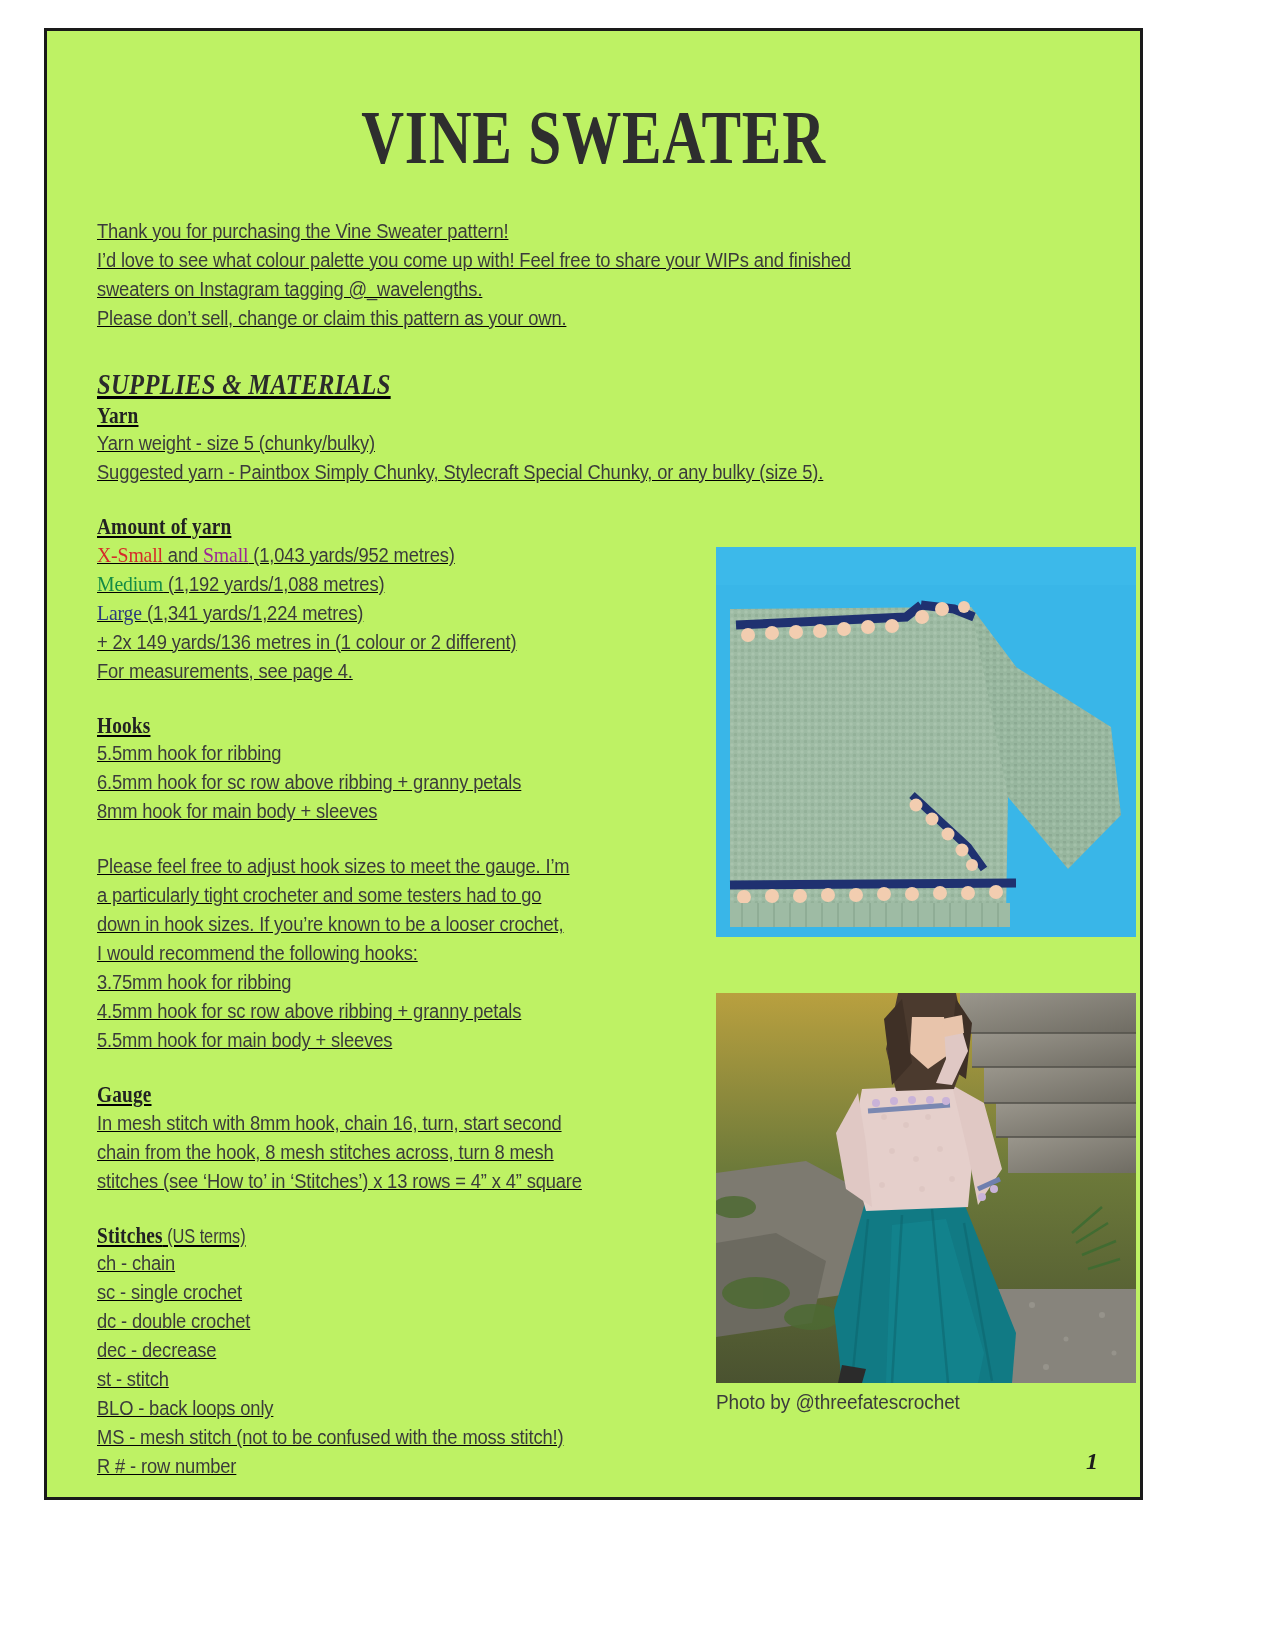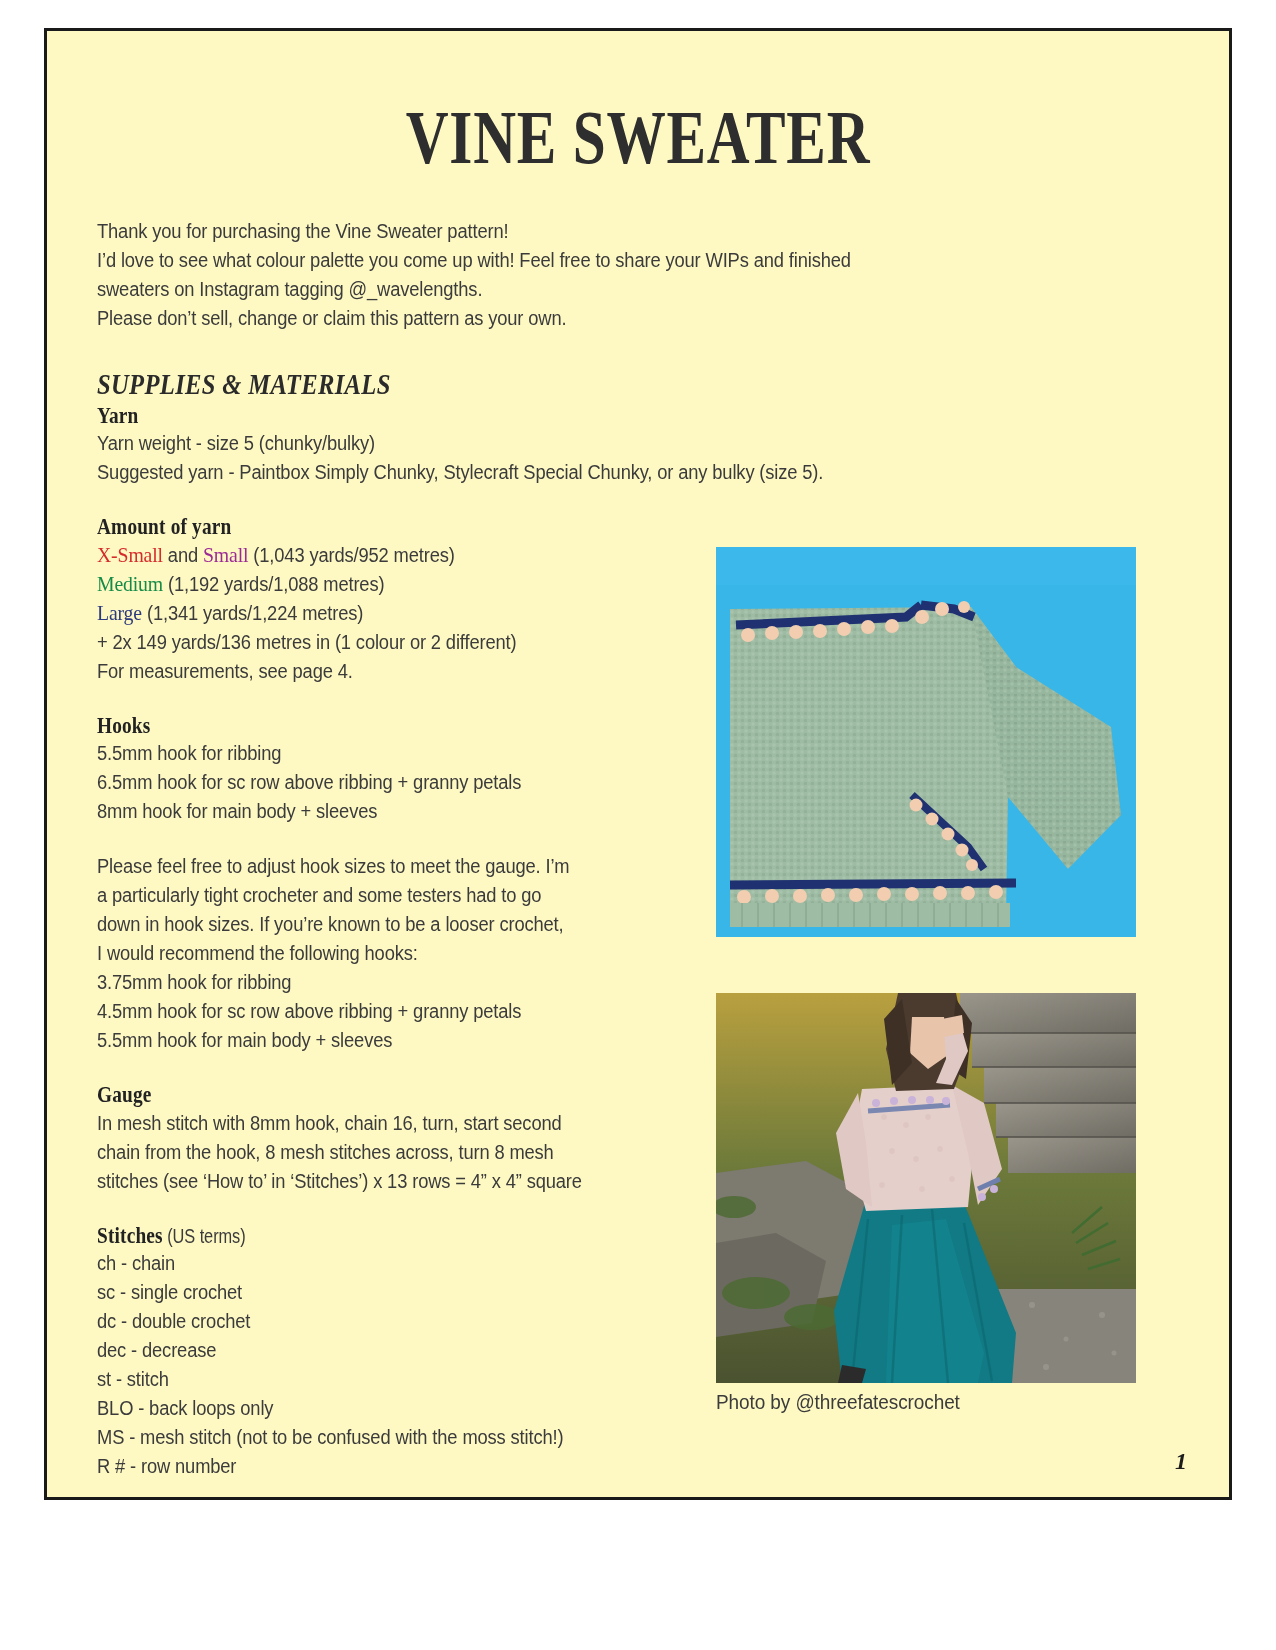--- a/index.html
+++ b/index.html
@@ -11,23 +11,23 @@
     width: 1276px;
     height: 1650px;
     font-family: "Liberation Sans", sans-serif;
     -webkit-font-smoothing: antialiased;
   }
 
   .page-sheet {
     position: absolute;
     left: 44px;
     top: 28px;
-    width: 1188px;
+    width: 1099px;
     height: 1472px;
-    background: #fef9c3;
+    background: #bef264;
     border: 3px solid #1a1a1a;
     box-sizing: border-box;
     overflow: hidden;
   }
 
   .page-inner {
     position: relative;
     width: 100%;
     height: 100%;
   }
@@ -48,20 +48,21 @@
     transform-origin: center top;
     line-height: 1;
   }
 
   
   .left-col {
     position: absolute;
     left: 50px;
     top: 186px;
     width: 600px;
+    text-decoration: underline;
   }
 
   .body-text {
     font-family: "Liberation Sans", sans-serif;
     font-size: 19.5px;
     line-height: 29px;
     color: #3b3b3b;
     transform: scaleX(0.94);
     transform-origin: left top;
     letter-spacing: -0.15px;

